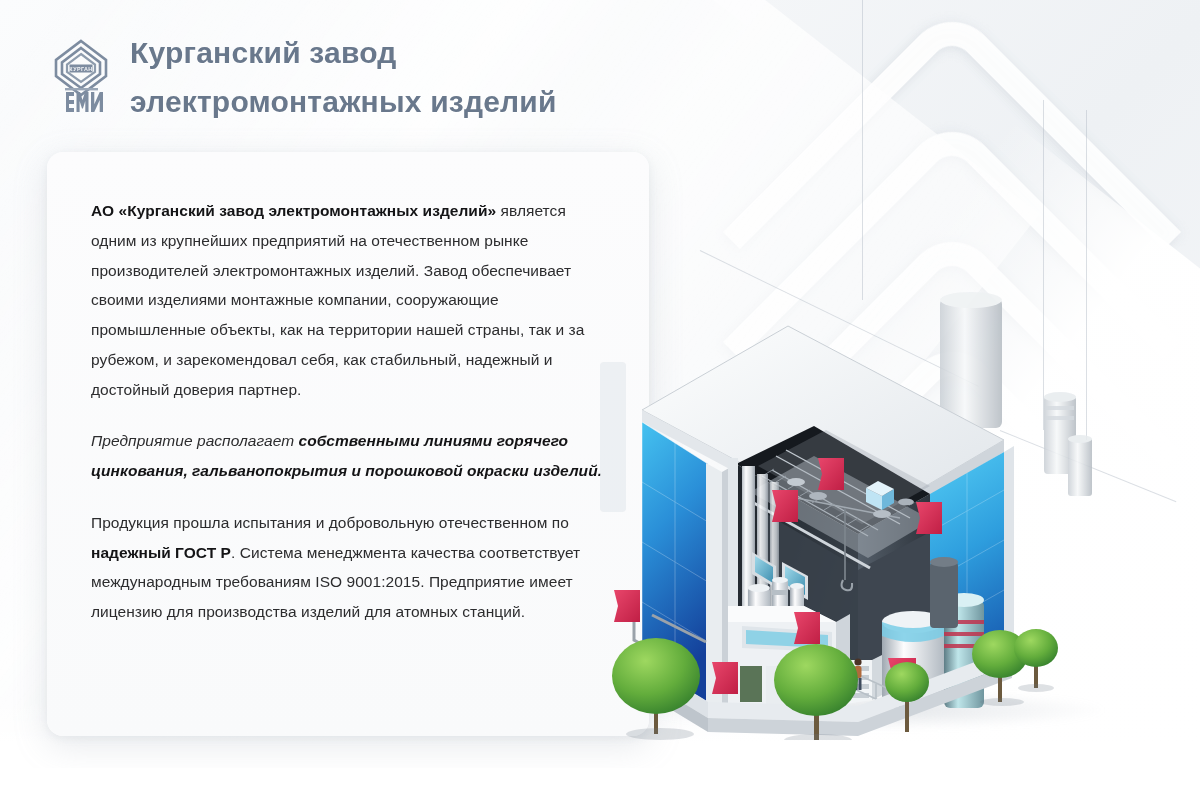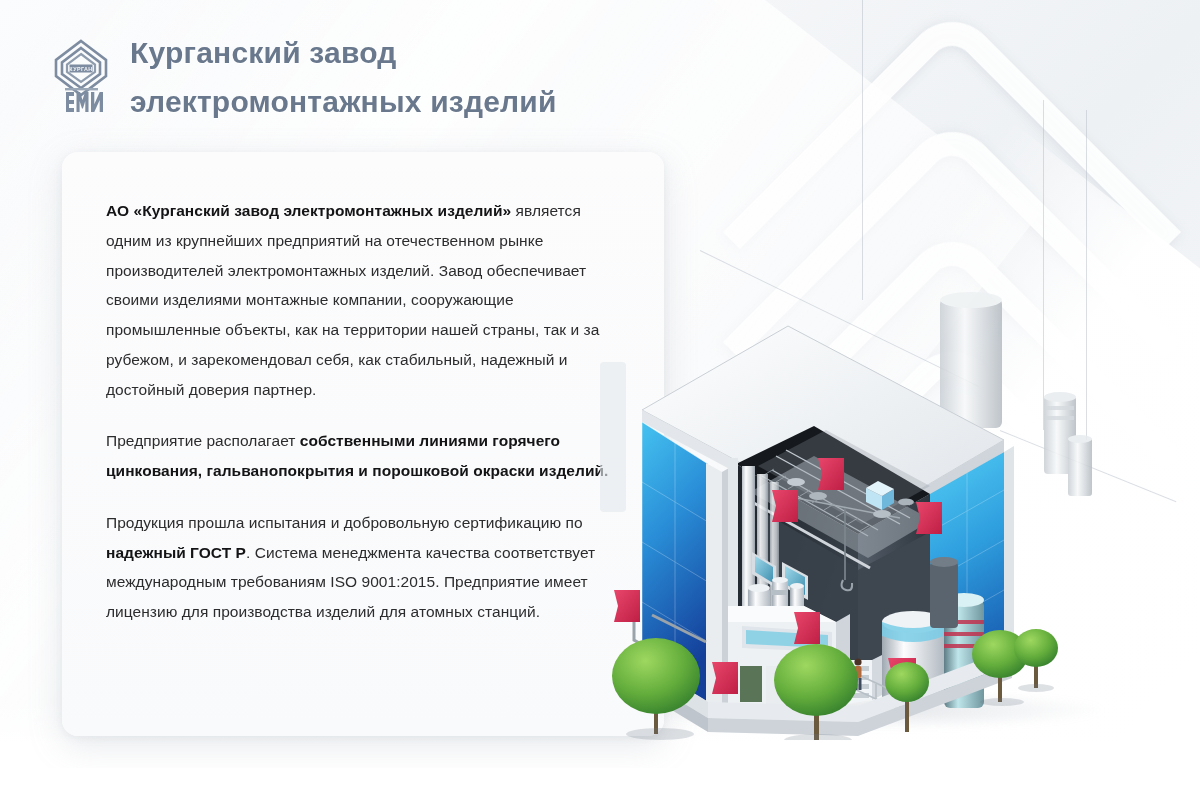--- a/index.html
+++ b/index.html
@@ -61,33 +61,33 @@
   .logo{width:58px;height:78px;flex:0 0 auto;}
   .brand-title{
     font-size:30px;line-height:1.24;font-weight:700;letter-spacing:.2px;
     color:#69788c;margin:0;
     text-shadow:0 1px 0 rgba(255,255,255,.9);
   }
   .brand-title .l2{display:block;margin-top:12px;}
 
   
   .card{
-    position:absolute;left:62px;top:152px;width:602px;height:584px;
+    position:absolute;left:47px;top:152px;width:602px;height:584px;
     background:linear-gradient(180deg,#fcfcfd 0%,#f9fafb 100%);
     border-radius:16px;
     box-shadow:0 10px 34px rgba(150,161,174,.22), 0 2px 8px rgba(150,161,174,.12);
   }
   .card-inner{padding:44px 42px 40px 44px;}
   .para{
     font-size:15.5px;line-height:1.92;color:#2c2c2e;margin:0 0 22px 0;
     letter-spacing:.05px;
   }
   .para:last-child{margin-bottom:0;}
   .para b{font-weight:700;color:#141416;}
-  .para.block-2{margin-top:0;}
+  .para.block-2{margin-top:0;font-style:italic;}
   .para.block-3{margin-top:4px;}
 
   
   .illus{
     position:absolute;left:600px;top:270px;width:600px;height:470px;
   }
   .illus svg{display:block;width:100%;height:100%;}
 
   .ground-shadow{
     position:absolute;left:640px;top:690px;width:470px;height:40px;
@@ -152,21 +152,21 @@
     <div class="card-inner">
       <p class="para block-1">
         <b>АО «Курганский завод электромонтажных изделий»</b><span> является одним из крупнейших предприятий на отечественном рынке производителей электромонтажных изделий. Завод обеспечивает своими изделиями монтажные компании, сооружающие промышленные объекты, как на территории нашей страны, так и за рубежом, и зарекомендовал себя, как стабильный, надежный и достойный доверия партнер.</span>
       </p>
 
       <p class="para block-2">
         <span>Предприятие располагает </span><b>собственными линиями горячего цинкования, гальванопокрытия и порошковой окраски изделий.</b>
       </p>
 
       <p class="para block-3">
-        <span>Продукция прошла испытания и добровольную сертификацию по </span><b>надежный ГОСТ Р</b><span>. Система менеджмента качества соответствует международным требованиям ISO 9001:2015. Предприятие имеет лицензию для производства изделий для атомных станций.</span>
+        <span>Продукция прошла испытания и добровольную отечественном по </span><b>надежный ГОСТ Р</b><span>. Система менеджмента качества соответствует международным требованиям ISO 9001:2015. Предприятие имеет лицензию для производства изделий для атомных станций.</span>
       </p>
     </div>
   </div>
 
   <div class="ground-shadow"></div>
 
   <div class="illus">
     <svg viewBox="0 0 600 470" xmlns="http://www.w3.org/2000/svg" aria-hidden="true">
       <defs>
         <linearGradient id="glassL" x1="0" y1="0" x2="0.25" y2="1">

